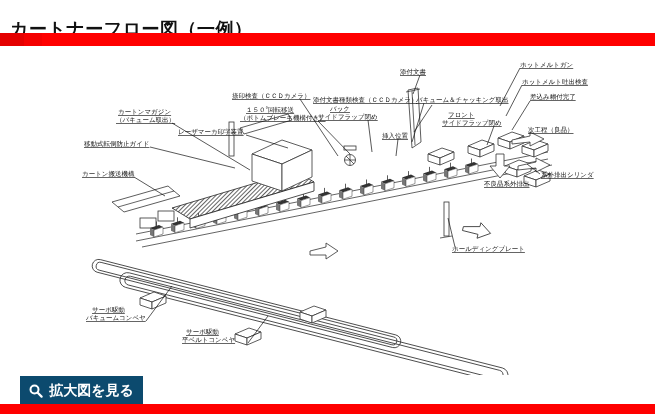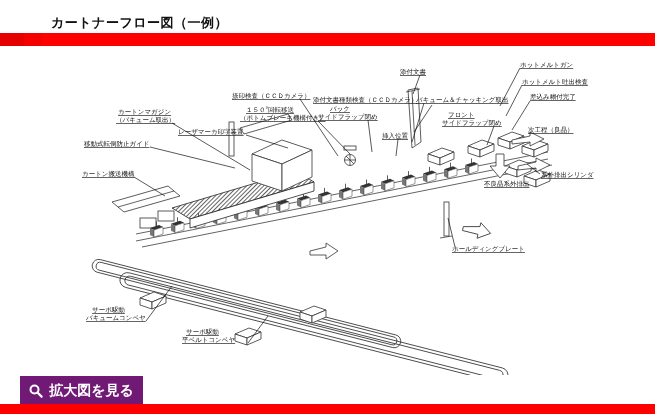--- a/index.html
+++ b/index.html
@@ -1,33 +1,33 @@
 <!DOCTYPE html>
 <html><head>
 <meta charset="utf-8">
 <style>
   html,body{margin:0;padding:0;background:#ffffff;}
   body{width:655px;height:414px;position:relative;overflow:hidden;
        font-family:"Liberation Sans","DejaVu Sans",sans-serif;}
-  .page-title{position:absolute;left:10px;top:5px;font-size:13px;font-weight:700;
-       color:#111;letter-spacing:.5px;margin-left:41px;}
+  .page-title{position:absolute;left:10px;top:5px;font-size:18px;font-weight:700;
+       color:#111;letter-spacing:.5px;}
   .top-bar{position:absolute;left:0;top:33px;width:655px;height:13px;display:flex;}
   .top-bar .seg1{width:24px;height:100%;background:#e40000;}
   .top-bar .seg2{width:18px;height:100%;background:#f40000;}
   .top-bar .seg3{flex:1;height:100%;background:#ff0000;}
   .diagram-wrap{position:absolute;left:0;top:50px;width:655px;height:325px;}
   svg{display:block;}
   .lbl{font-family:"Liberation Sans","DejaVu Sans",sans-serif;font-size:6.5px;
        fill:#111;text-decoration:underline;}
   .ln{stroke:#222;stroke-width:.7;fill:none;}
   .shape{stroke:#333;stroke-width:.8;fill:#fff;}
   .shape-none{stroke:#333;stroke-width:.8;fill:none;}
   .arrow{stroke:#333;stroke-width:.8;fill:#fff;}
   .zoom-button{position:absolute;left:20px;top:376px;width:123px;height:29px;
-       background:#701a75;display:flex;align-items:center;justify-content:center;
+       background:#0c4a6e;display:flex;align-items:center;justify-content:center;
        gap:6px;cursor:pointer;}
   .zoom-button span{color:#fff;font-size:14px;font-weight:700;}
   .bottom-bar{position:absolute;left:0;top:404px;width:655px;height:10px;background:#ff0000;}
 </style>
 </head>
 <body>
 
 <h1 class="page-title">カートナーフロー図（一例）</h1>
 
 <div class="top-bar">

